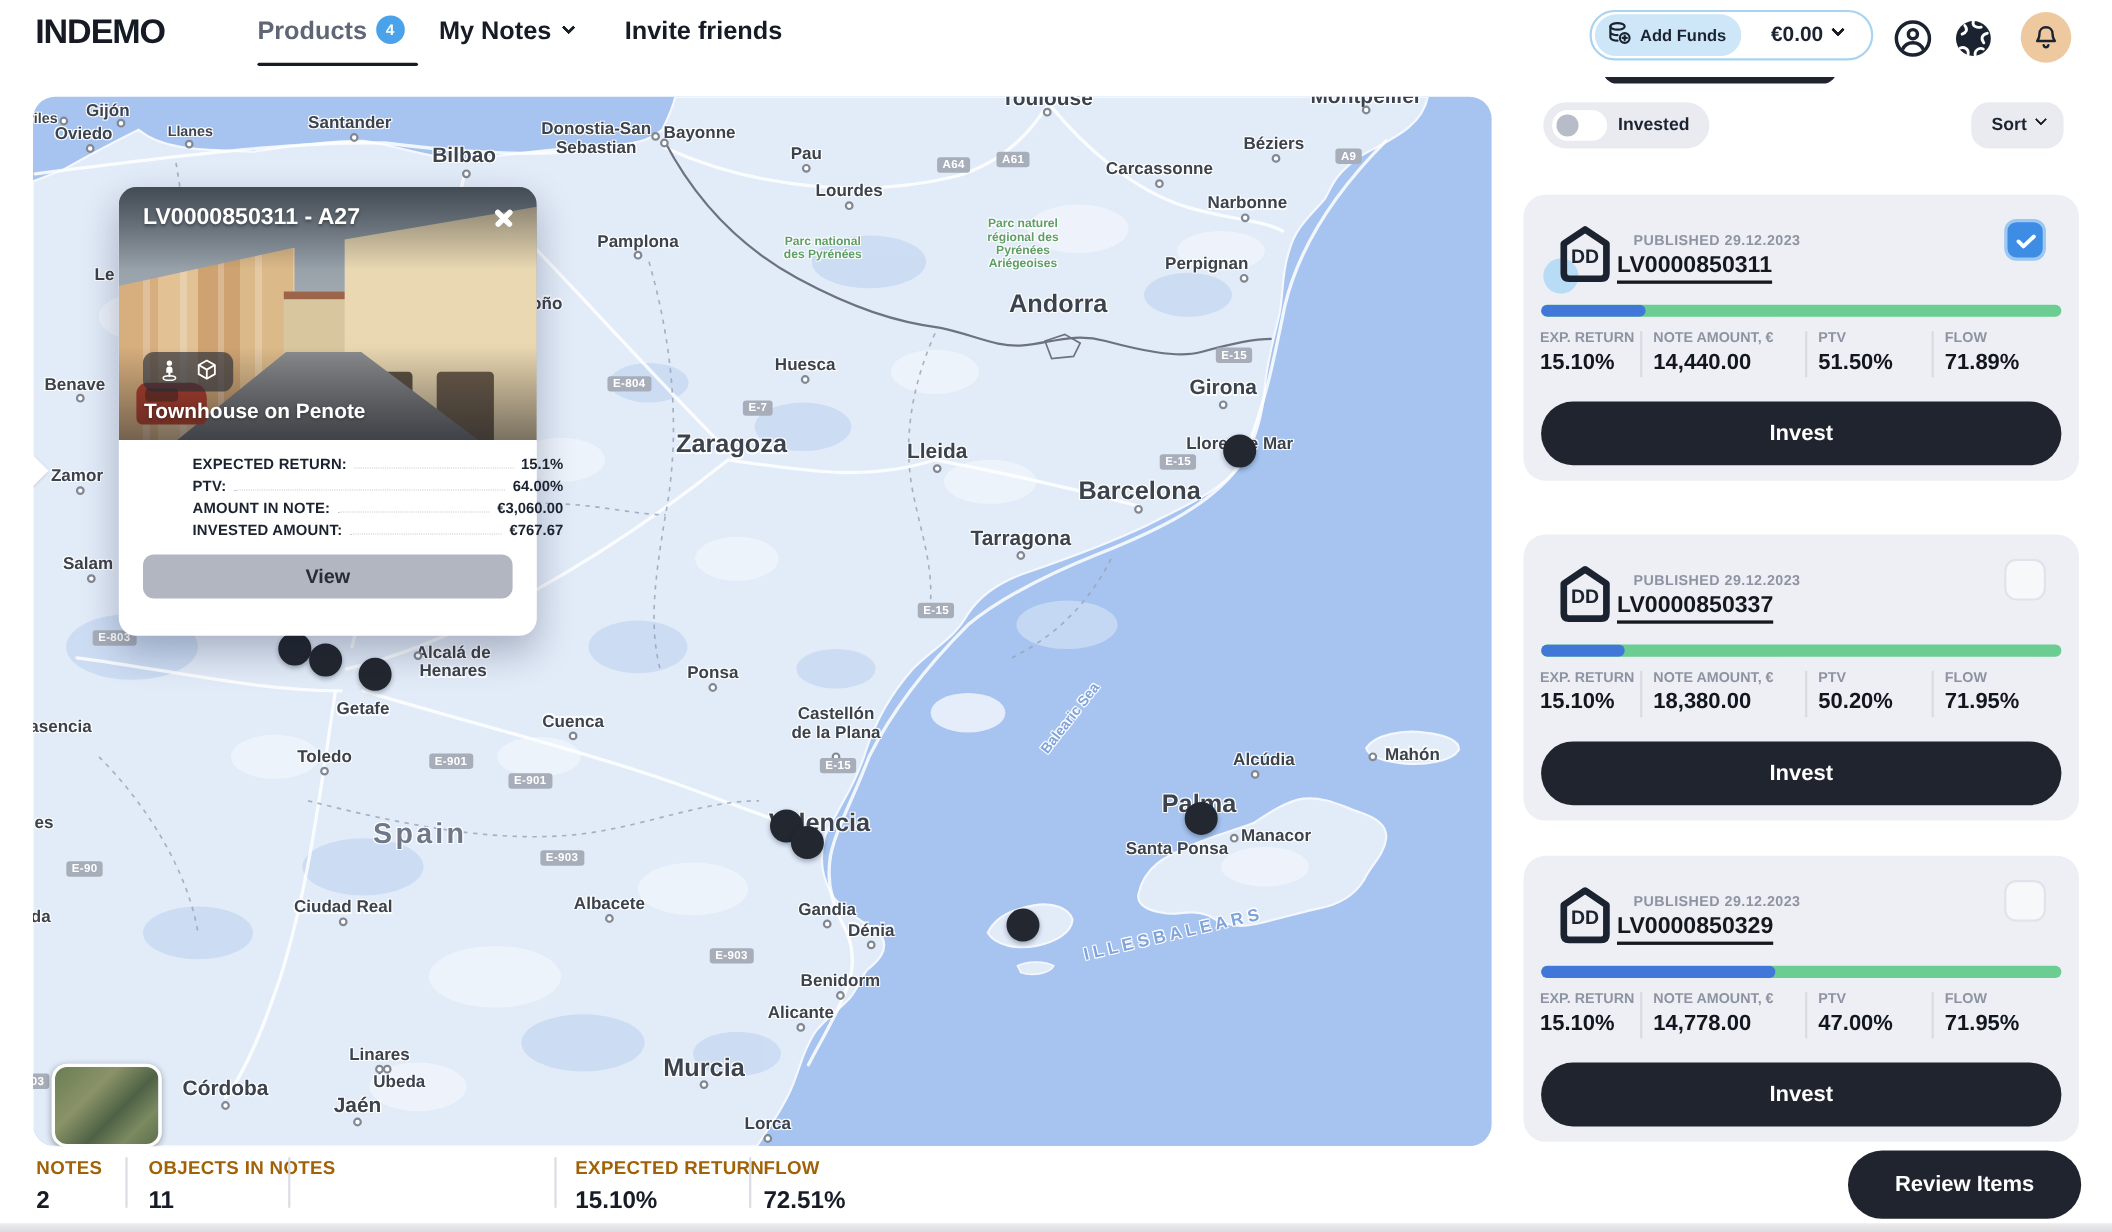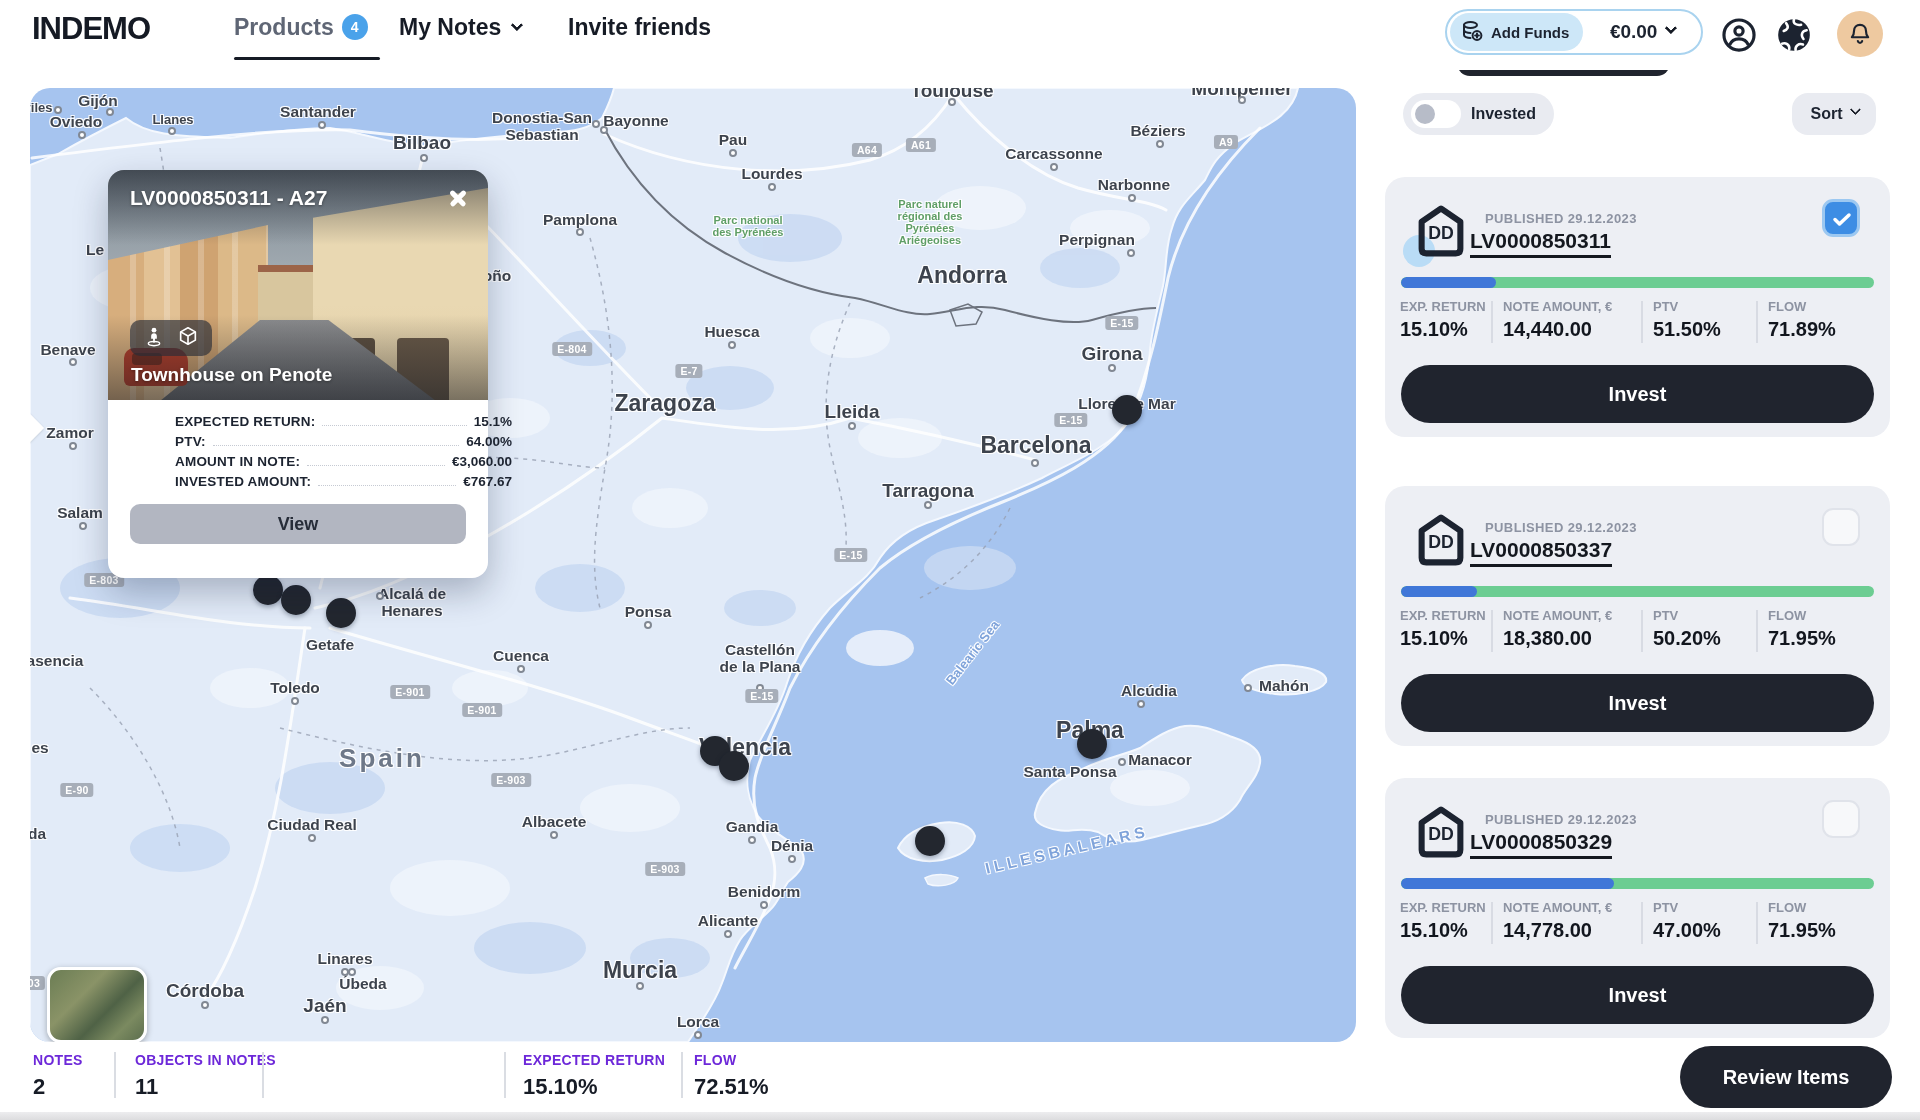--- a/index.html
+++ b/index.html
@@ -94,21 +94,21 @@
   .stat .sl{font-size:13px;font-weight:600;color:#8d93a2;}
   .stat .sv{font-size:20px;font-weight:800;color:#12161e;margin-top:4px;}
   .s0{left:15px;} .s1{left:118px;} .s2{left:268px;} .s3{left:383px;}
   .vdiv{position:absolute;top:124px;width:2px;height:42px;background:#d8dbe3;}
   .v0{left:106px;} .v1{left:256px;} .v2{left:371px;}
   .investbtn{position:absolute;left:16px;top:188px;width:473px;height:58px;background:#20242e;border:none;border-radius:29px;color:#fff;font-family:inherit;font-size:20px;font-weight:800;cursor:pointer;}
 
   
   .footer{position:absolute;left:0;top:1042px;width:1920px;height:78px;background:#fff;}
   .fstat{position:absolute;top:10px;}
-  .fstat .fl{font-size:14px;font-weight:600;color:#6d28d9;letter-spacing:.3px;}
+  .fstat .fl{font-size:17px;font-weight:600;color:#a16207;letter-spacing:.3px;}
   .fstat .fv{font-size:22px;font-weight:800;color:#171c26;margin-top:6px;}
   .fdiv{position:absolute;top:10px;width:2px;height:46px;background:#dadde3;}
   .reviewbtn{position:absolute;left:1680px;top:4px;width:212px;height:62px;background:#20242e;border:none;border-radius:31px;color:#fff;font-family:inherit;font-size:20px;font-weight:800;cursor:pointer;}
   .bottomstrip{position:absolute;left:0;top:1112px;width:1920px;height:8px;background:linear-gradient(180deg,#ededef,#dcdcde);}
 </style>
 </head>
 <body>
 
 <div class="nav" data-interactable="false">
   <div class="logo" data-interactable="false">INDEMO</div>

